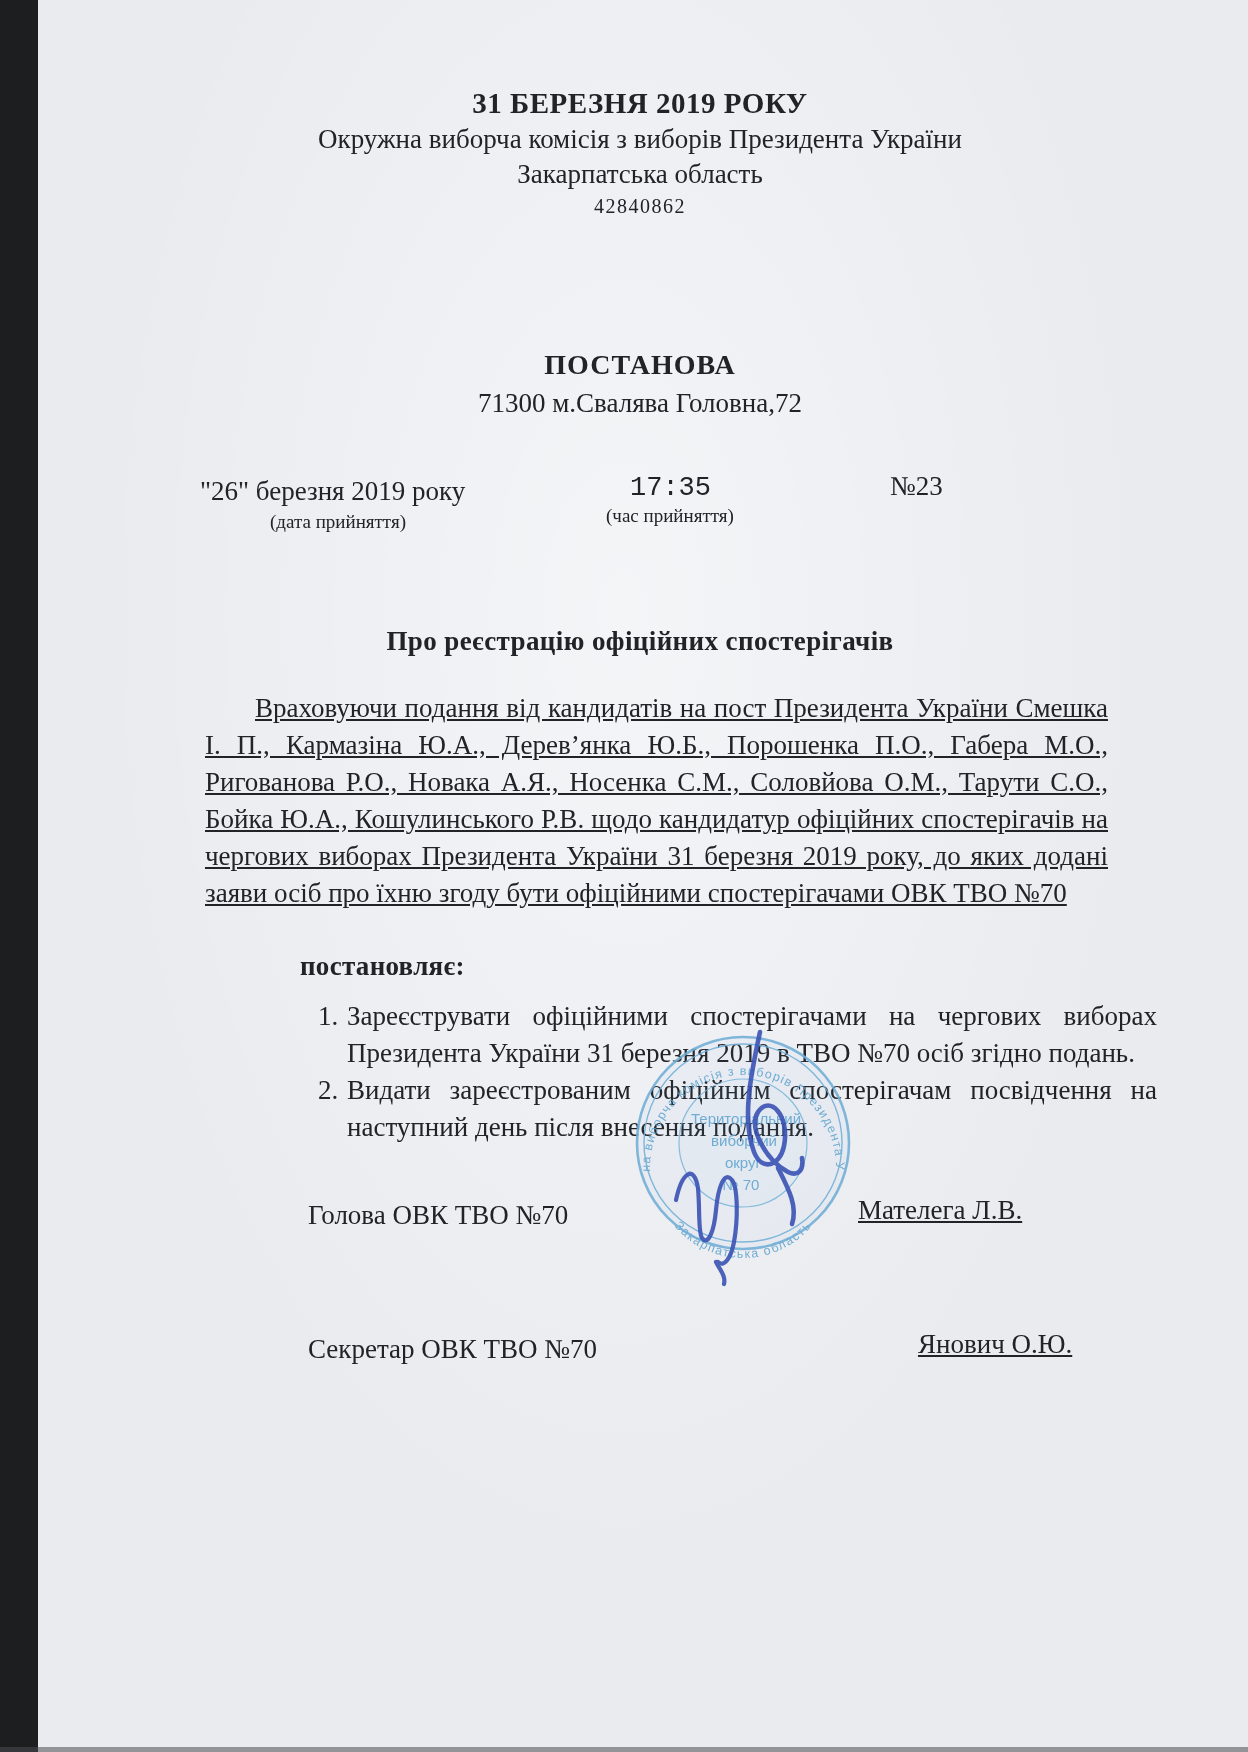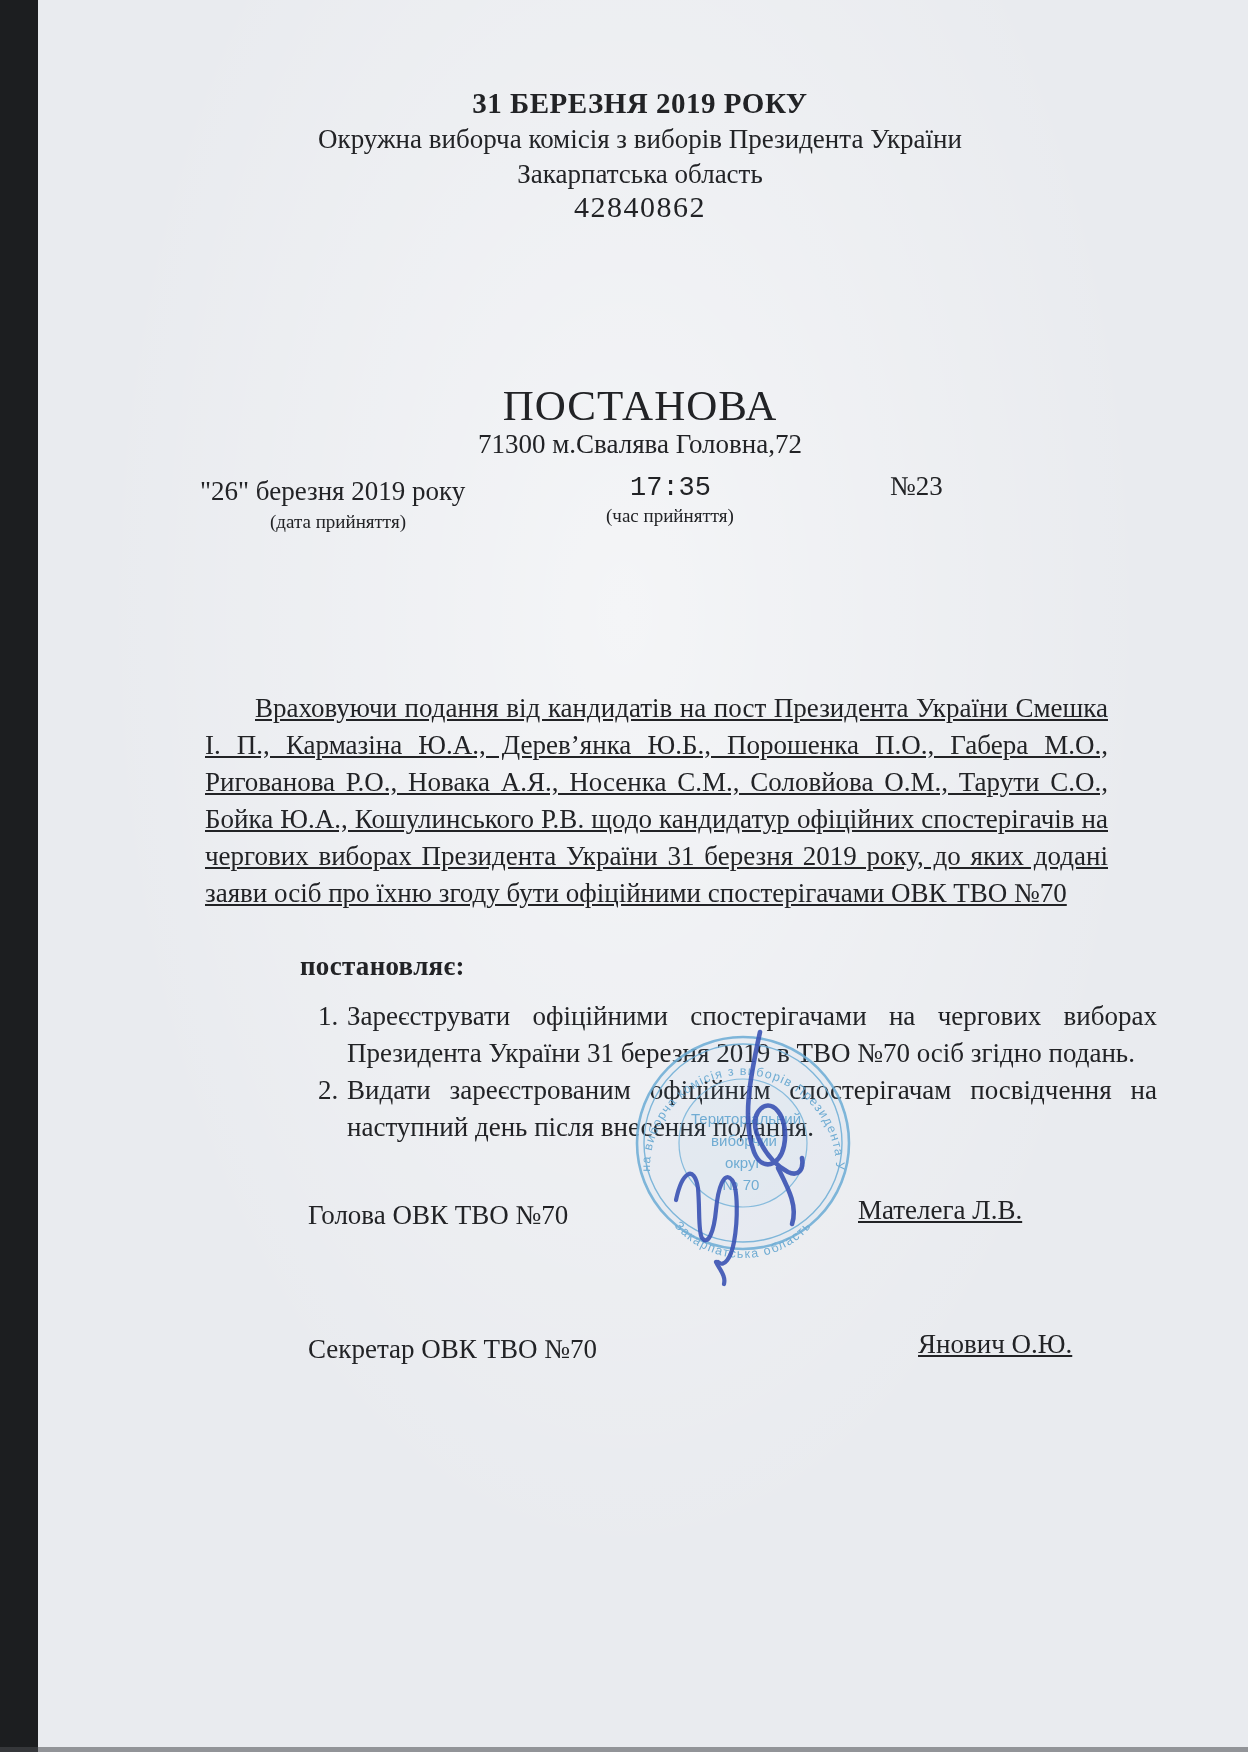--- a/index.html
+++ b/index.html
@@ -20,23 +20,23 @@
     background:#1c1e20;
   }
   .bottom-edge{
     position:absolute;left:0;bottom:0;width:1248px;height:5px;
     background:#4a4d50;opacity:.55;
   }
   .center-wrap{position:absolute;left:38px;right:6px;text-align:center;}
   .hdr{top:85px;}
   .hdr .b1,.hdr .b2{font-weight:bold;font-size:29px;line-height:37px;letter-spacing:.5px;}
   .hdr .r{font-size:27px;line-height:35px;}
-  .hdr .code{font-size:30px;line-height:33px;letter-spacing:1.5px;margin-top:-2px;}
+  .hdr .code{font-size:20px;line-height:33px;letter-spacing:1.5px;margin-top:-2px;}
   .titleblock{top:345px;}
-  .titleblock .t{font-weight:normal;font-size:43px;line-height:40px;letter-spacing:1px;margin-top:41px;}
+  .titleblock .t{font-weight:bold;font-size:28px;line-height:40px;letter-spacing:1px;}
   .titleblock .a{font-size:27px;line-height:36px;}
   .abs{position:absolute;}
   .datetxt{left:200px;top:476px;font-size:27px;}
   .timetxt{left:630px;top:473px;font-size:27px;font-family:Liberation Mono, monospace;}
   .numtxt{left:890px;top:471px;font-size:27px;}
   .datecap{left:270px;top:511px;font-size:19px;}
   .timecap{left:606px;top:505px;font-size:19px;}
   .subject{top:626px;font-weight:bold;font-size:27px;letter-spacing:.4px;}
   .preamble{
     left:205px;right:140px;top:690px;
@@ -77,20 +77,21 @@
     <div class="t">ПОСТАНОВА</div>
     <div class="a">71300 м.Свалява Головна,72</div>
   </div>
 
   <div class="abs datetxt">"26" березня 2019 року</div>
   <div class="abs timetxt">17:35</div>
   <div class="abs numtxt">№23</div>
   <div class="abs datecap">(дата прийняття)</div>
   <div class="abs timecap">(час прийняття)</div>
 
+  <div class="center-wrap subject">Про реєстрацію офіційних спостерігачів</div>
 
   <div class="abs preamble">Враховуючи подання від кандидатів на пост Президента України Смешка І. П., Кармазіна Ю.А., Дерев’янка Ю.Б., Порошенка П.О., Габера М.О., Ригованова Р.О., Новака А.Я., Носенка С.М., Соловйова О.М., Тарути С.О., Бойка Ю.А., Кошулинського Р.В. щодо кандидатур офіційних спостерігачів на  чергових виборах Президента України 31 березня 2019 року, до яких додані заяви осіб про їхню згоду бути  офіційними спостерігачами ОВК ТВО №70</div>
 
   <div class="abs resolves">постановляє:</div>
 
   <ol class="acts abs">
     <li>Зареєструвати офіційними спостерігачами на чергових виборах Президента України 31 березня 2019 в ТВО №70  осіб згідно подань.</li>
     <li>Видати зареєстрованим офіційним спостерігачам посвідчення на наступний день після внесення подання.</li>
   </ol>
 

